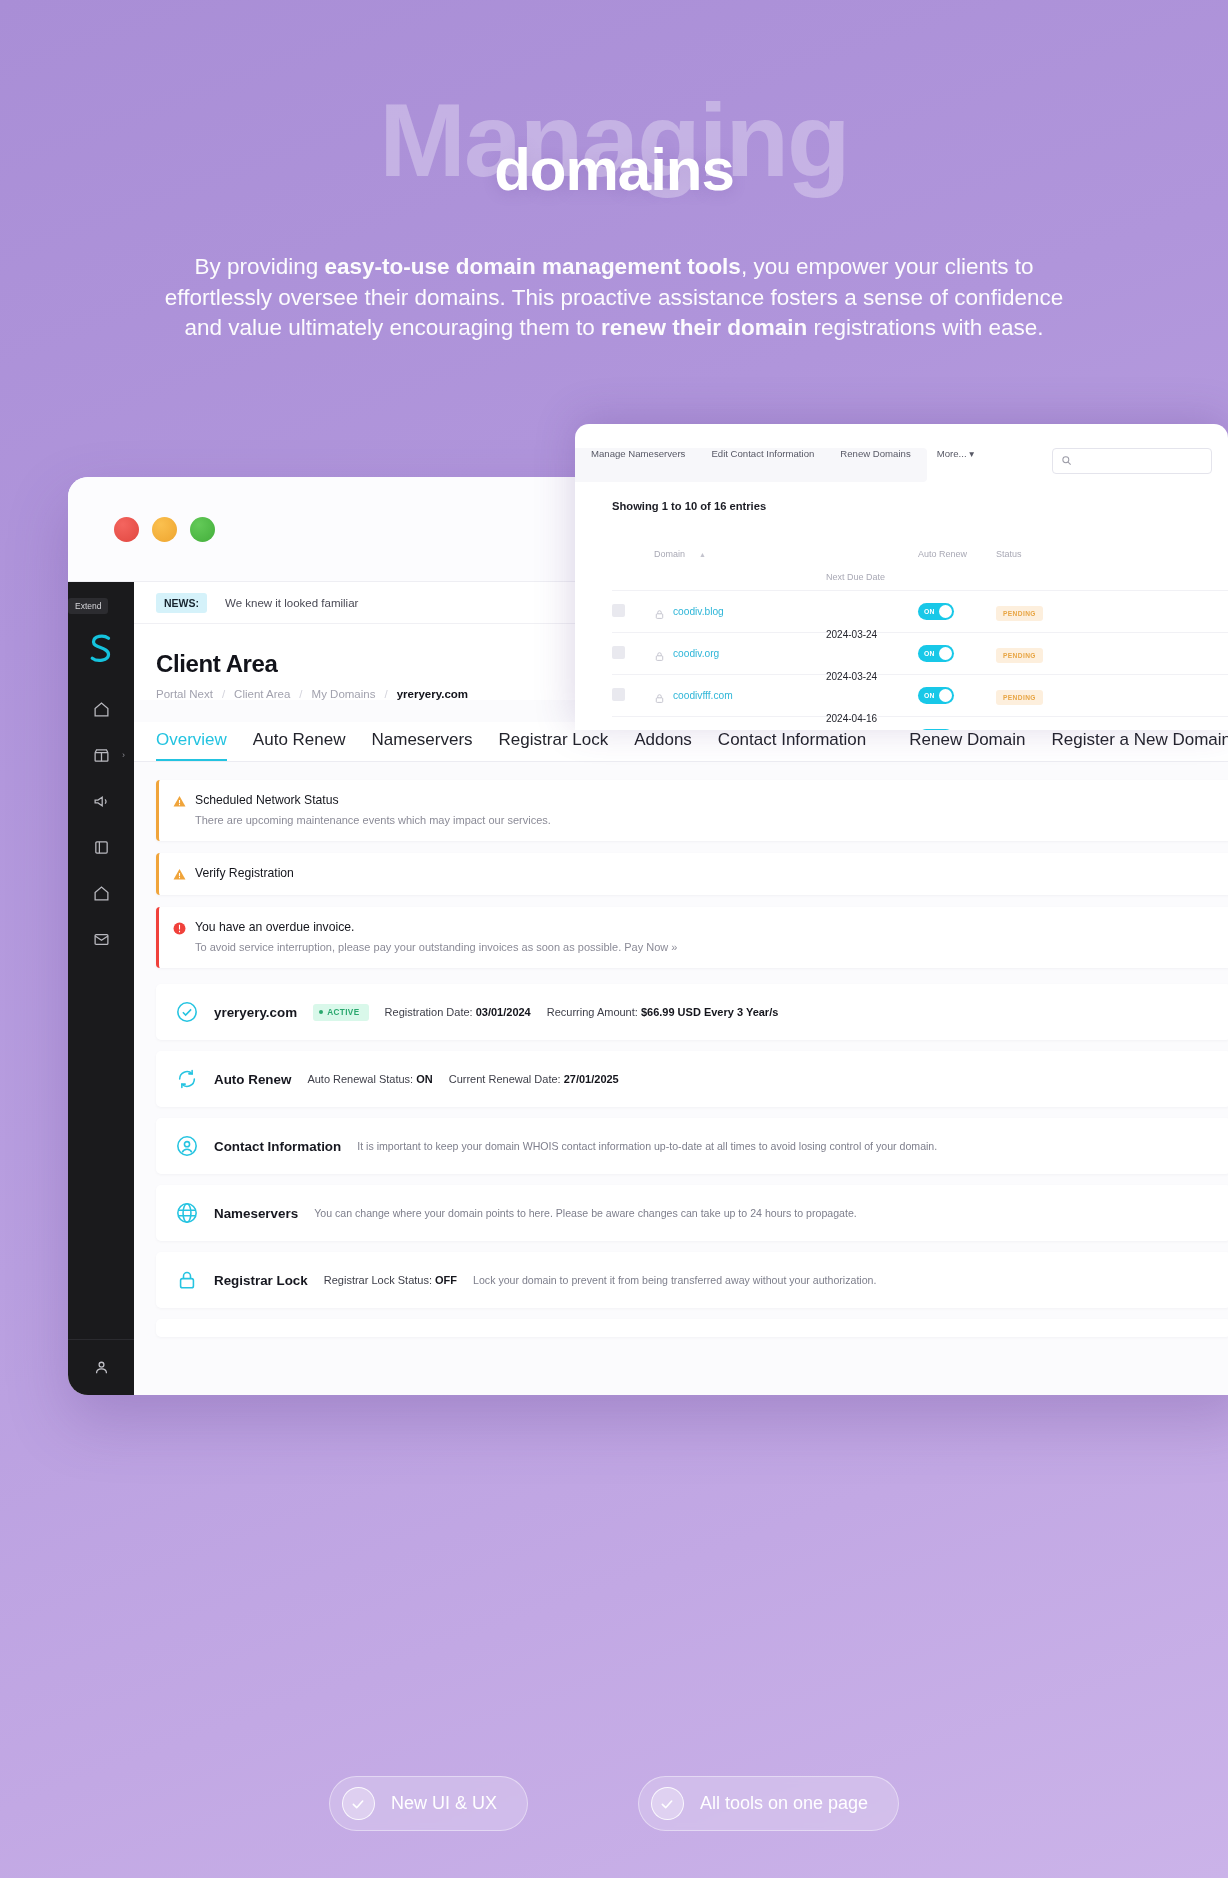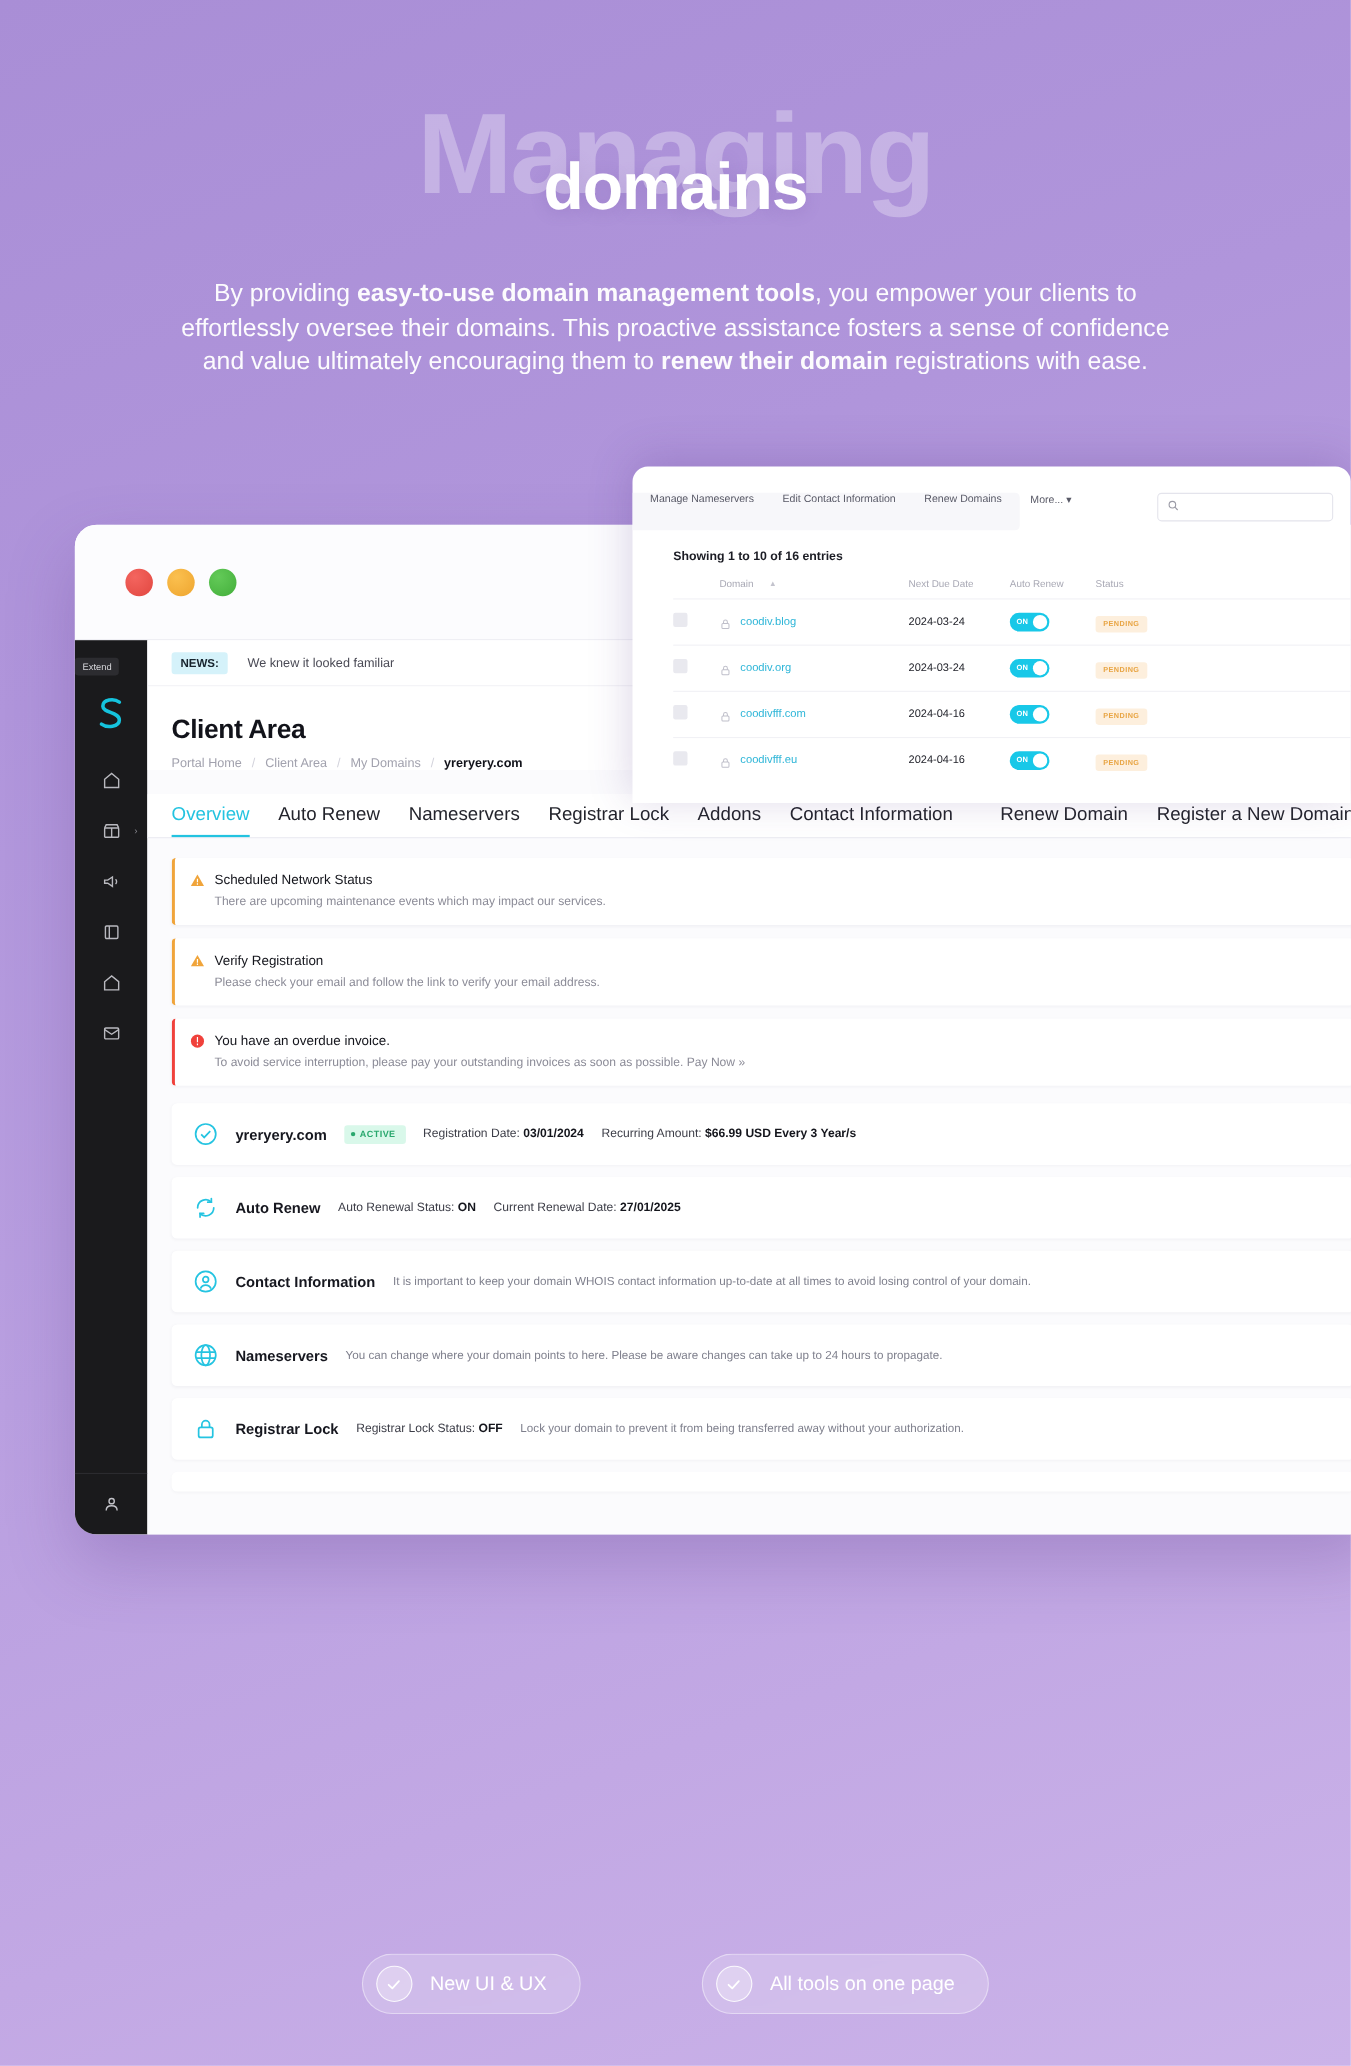--- a/index.html
+++ b/index.html
@@ -244,21 +244,21 @@
   .fp-showing { font-size: 11.2px; font-weight: 700; color: #1b1c24; padding: 18px 0 0 37px; }
   .fp-table { width: 100%; padding: 0 0 0 37px; margin-top: 14px; }
   .fp-hrow { display: flex; align-items: center; font-size: 9px; color: #a9a9b5; padding-bottom: 8px; }
   .fp-row {
     display: flex; align-items: center;
     border-top: 1px solid #f1f1f5;
     height: 42px;
   }
   .c-check { width: 42px; }
   .c-dom { width: 172px; display: flex; align-items: center; gap: 8px; }
-  .c-date { width: 92px; }
+  .c-date { width: 92px; margin-top: 46px; }
   .c-auto { width: 78px; }
   .c-status { width: 78px; }
   .chk { width: 13px; height: 13px; background: #e9e9ef; border-radius: 2px; display: inline-block; }
   .lock-ico { width: 11px; height: 11px; color: #bfbfca; }
   .dom-link { font-size: 10.2px; color: #2fb6d8; }
   .date-txt { font-size: 10px; color: #23242c; }
   .toggle {
     width: 36px; height: 17px; border-radius: 9px;
     background: #18c8e8;
     position: relative; display: flex; align-items: center;
@@ -392,21 +392,21 @@
     <div class="content">
 
       <div class="newsbar">
         <span class="news-tag">NEWS:</span>
         <span class="news-text">We knew it looked familiar</span>
       </div>
 
       <div class="page-head">
         <div class="page-title">Client Area</div>
         <div class="crumbs">
-          <span>Portal Home</span>
+          <span>Portal Next</span>
           <span class="sep">/</span>
           <span>Client Area</span>
           <span class="sep">/</span>
           <span>My Domains</span>
           <span class="sep">/</span>
           <span class="cur">yreryery.com</span>
         </div>
       </div>
 
       <div class="tabbar">
@@ -442,21 +442,20 @@
         <div class="alert">
           <div class="alert-head">
             <span class="alert-ico">
               <svg viewBox="0 0 24 24" fill="#f0a43a">
                   <path d="M12 2 23 21H1z"></path>
                   <path d="M11 9h2v6h-2zM11 16.5h2V19h-2z" fill="#fff"></path>
                 </svg>
             </span>
             <span class="alert-title">Verify Registration</span>
           </div>
-          <div class="alert-desc">Please check your email and follow the link to verify your email address.</div>
         </div>
 
         <div class="alert danger">
           <div class="alert-head">
             <span class="alert-ico">
               <svg viewBox="0 0 24 24" fill="#f0413b">
                   <circle cx="12" cy="12" r="11"></circle>
                   <path d="M11 5h2v9h-2zM11 16h2v3h-2z" fill="#fff"></path>
                 </svg>
             </span>

